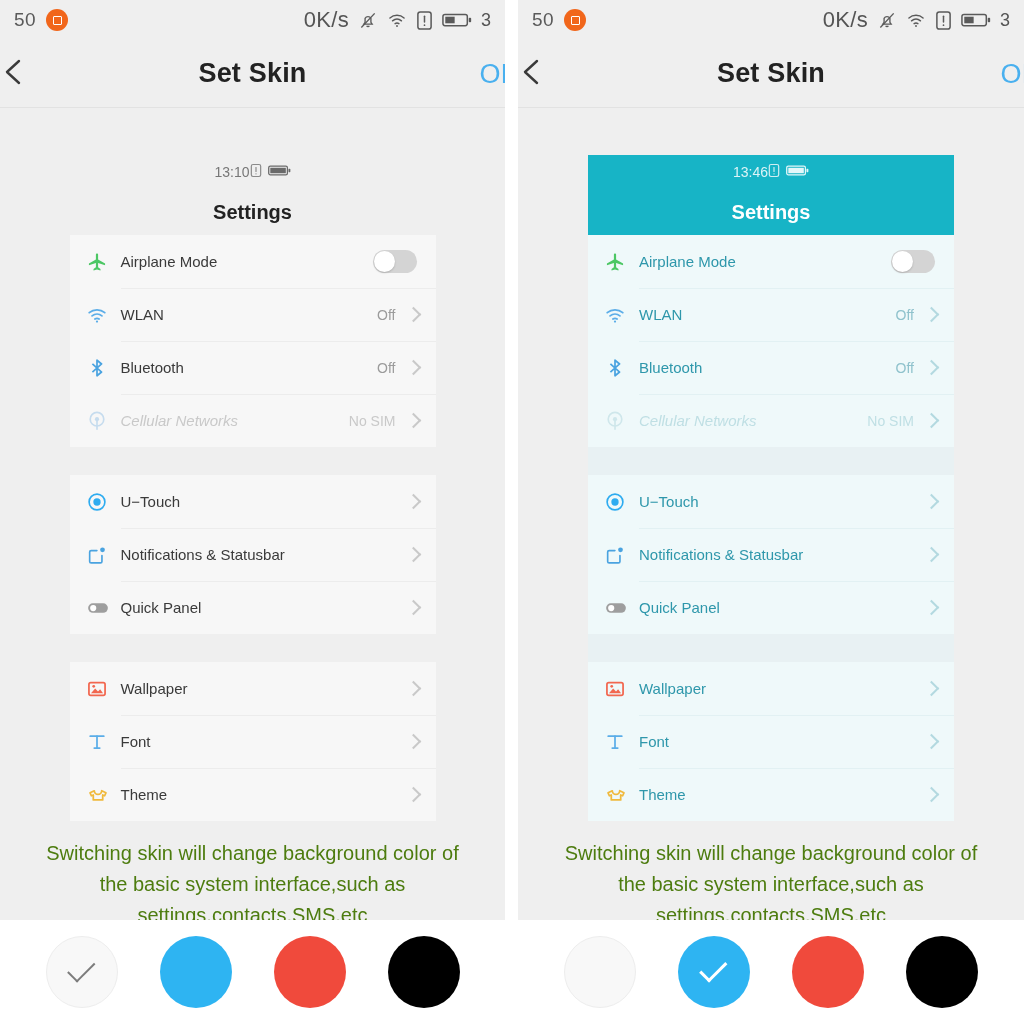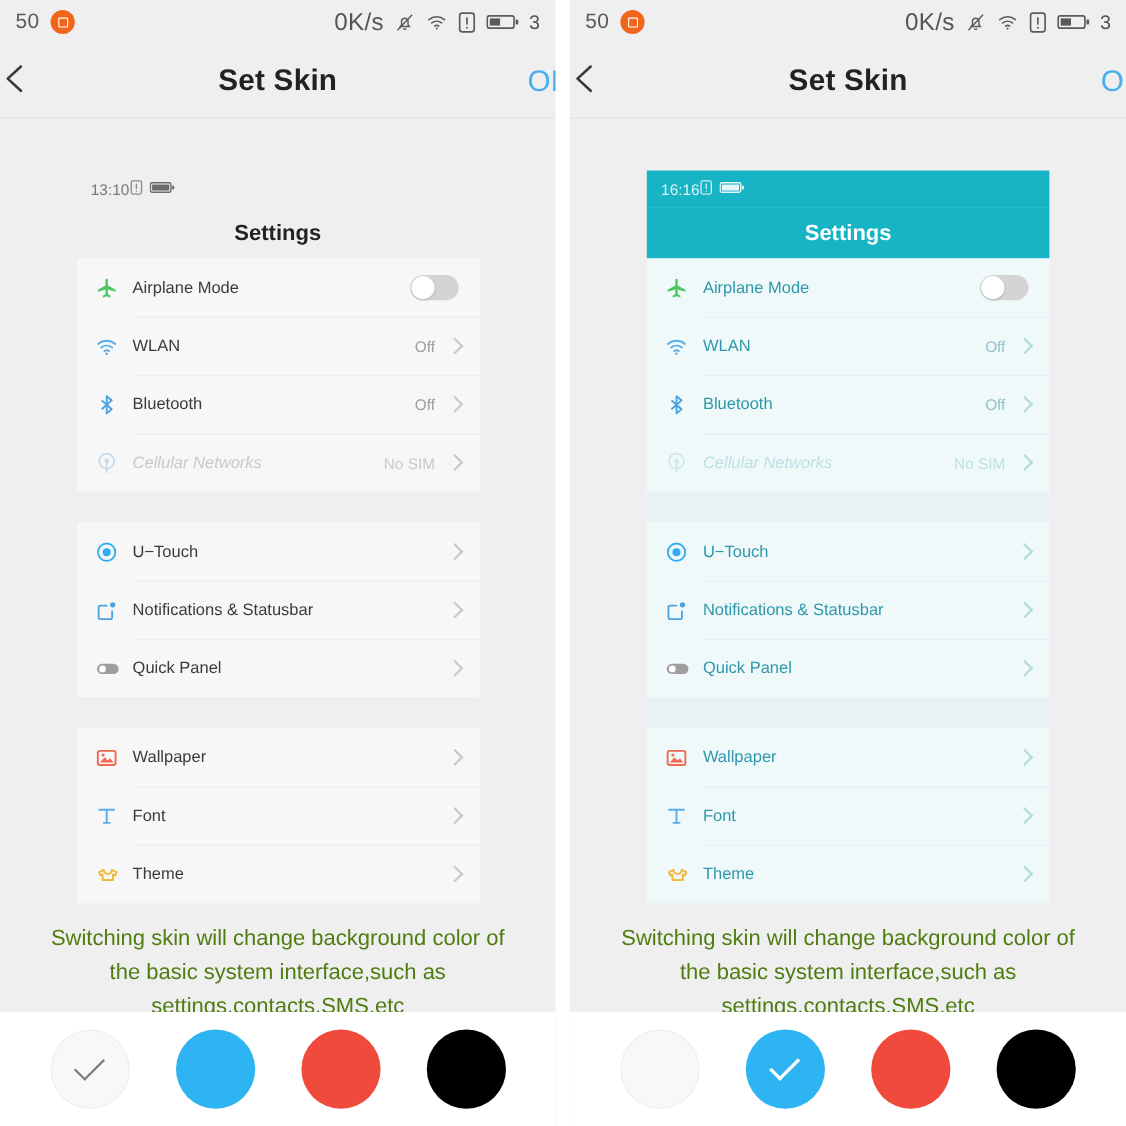--- a/index.html
+++ b/index.html
@@ -75,21 +75,21 @@
   .preview-wrap { padding: 47px 0 0 0; }
   .preview {
     margin: 0 auto;
     width: 366px;
     background: #f7f7f7;
   }
   .preview-right { background: #f3fbfc; }
 
   .prev-status {
     height: 34px;
-    display: flex; align-items: center; justify-content: flex-start;
+    display: flex; align-items: center; justify-content: center;
     padding: 0 13px;
     font-size: 14px; color: #777;
     background: #efefef;
   }
   .prev-status .pr-icons { display: flex; align-items: center; gap: 6px; }
 
   .prev-header {
     height: 46px;
     display: flex; align-items: center; justify-content: center;
     font-size: 20px; font-weight: bold; color: #222;
@@ -445,21 +445,21 @@
         </svg>
       </span>
       <span class="title-text">Set Skin</span>
       <span class="ok-btn">OK</span>
     </div>
 
     <div class="preview-wrap">
       <div class="preview preview-right themed" style="--accent:#17b4c6">
 
         <div class="prev-status">
-          <span>16:16</span>
+          <span>13:46</span>
           <span class="pr-icons">
             <span>
               <svg width="12" height="15" viewBox="0 0 18 22" fill="none" stroke="#cfeef2" stroke-width="1.8">
                   <rect x="2" y="2" width="14" height="18" rx="2.5"></rect>
                   <line x1="9" y1="6.5" x2="9" y2="12.5" stroke-linecap="round"></line>
                   <circle cx="9" cy="16" r="1" fill="#cfeef2" stroke="none"></circle>
                 </svg>
             </span>
             <span>
               <svg width="23" height="13" viewBox="0 0 32 18" fill="none" stroke="#e3f7f9" stroke-width="1.8">

